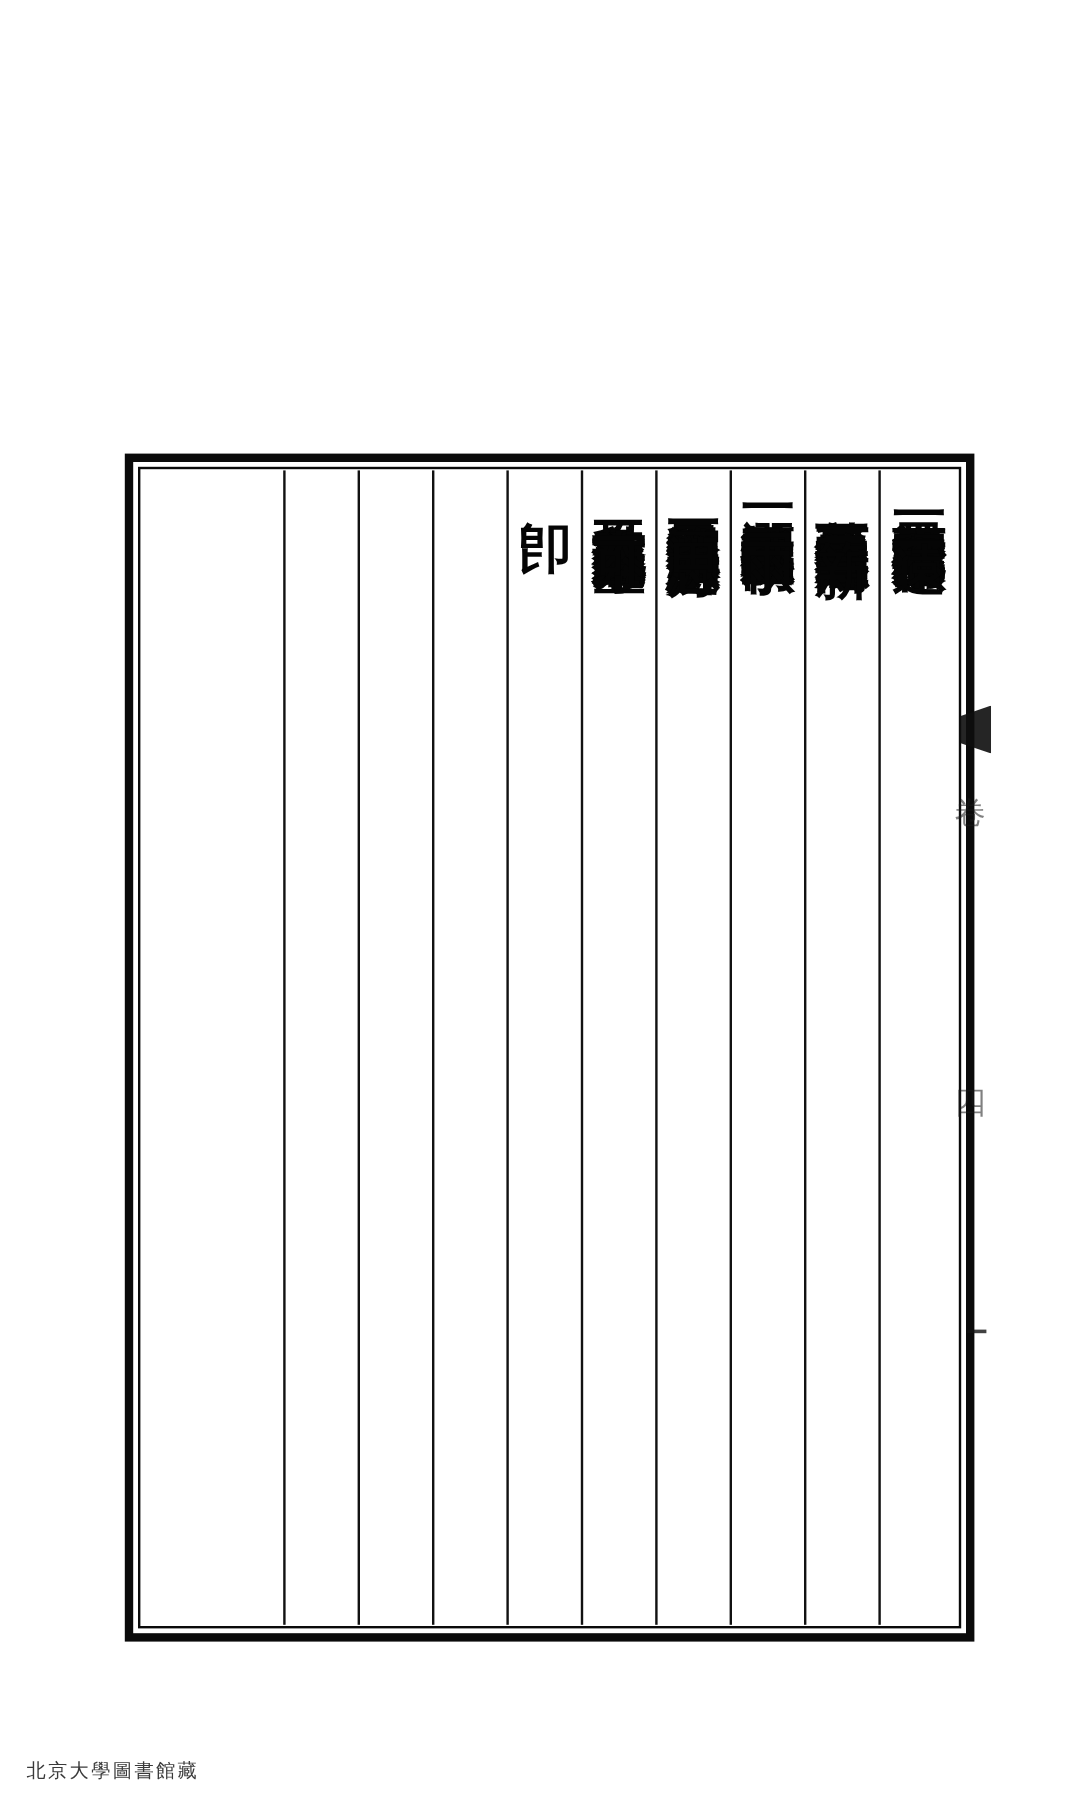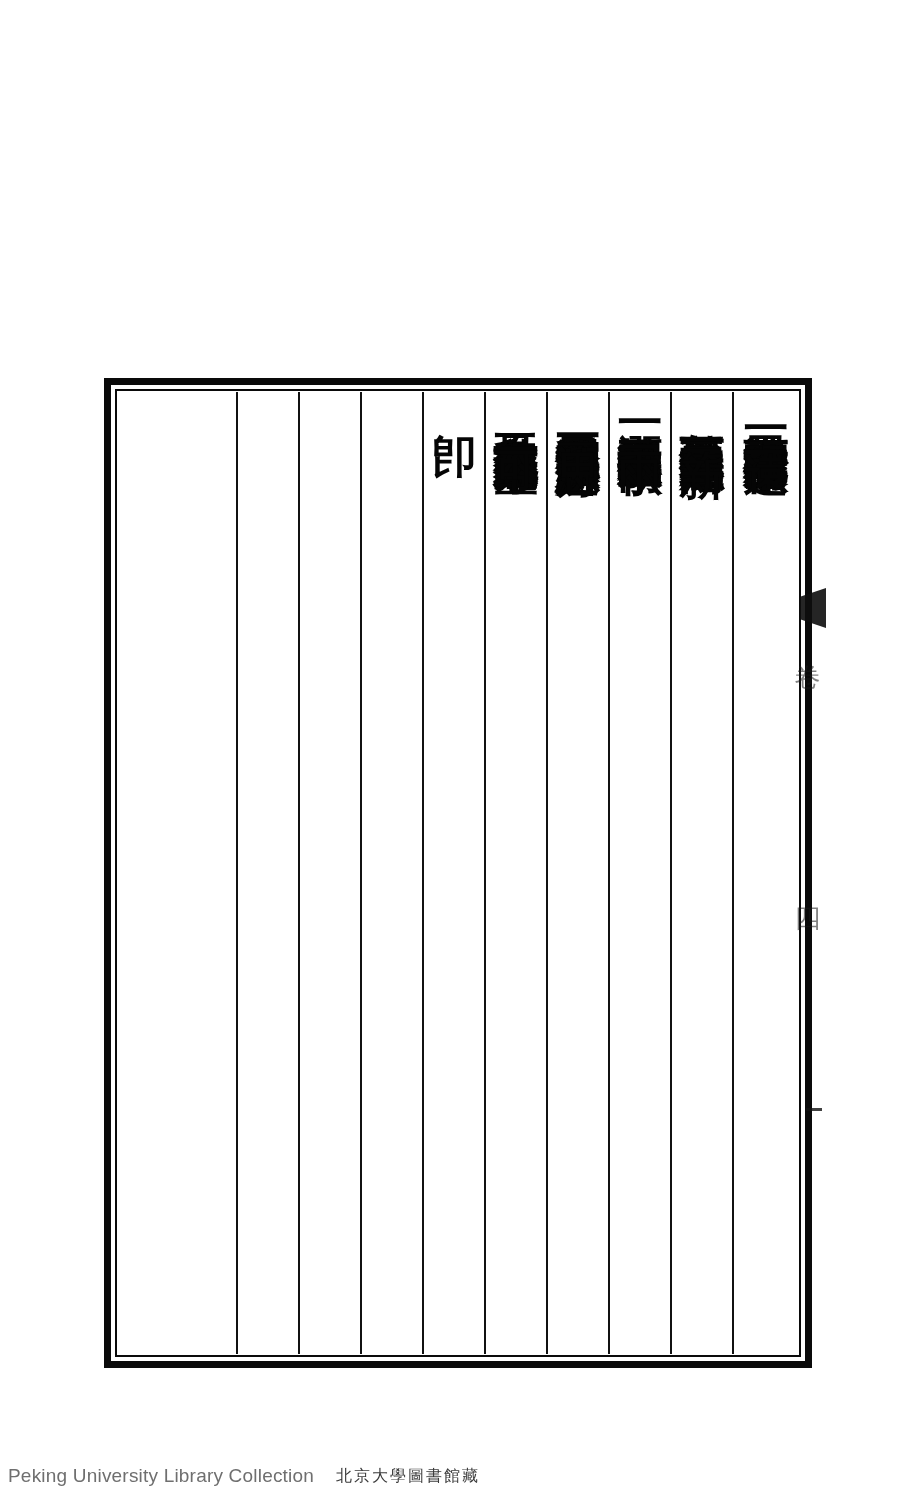--- a/index.html
+++ b/index.html
@@ -199,15 +199,14 @@
   <div id="banxin">
     <div id="banxin-blob"></div>
     <div class="banxin-mark" style="right:2px; top:56px;">卷</div>
     <div class="banxin-mark" style="right:2px; top:300px;">四</div>
     <div id="banxin-tick"></div>
   </div>
 
 </div>
 
 <div id="caption">
-  <span id="caption-en">Peking University Library Collection</span>
   <span id="caption-zh">北京大學圖書館藏</span>
 </div>
 
 </body></html>

